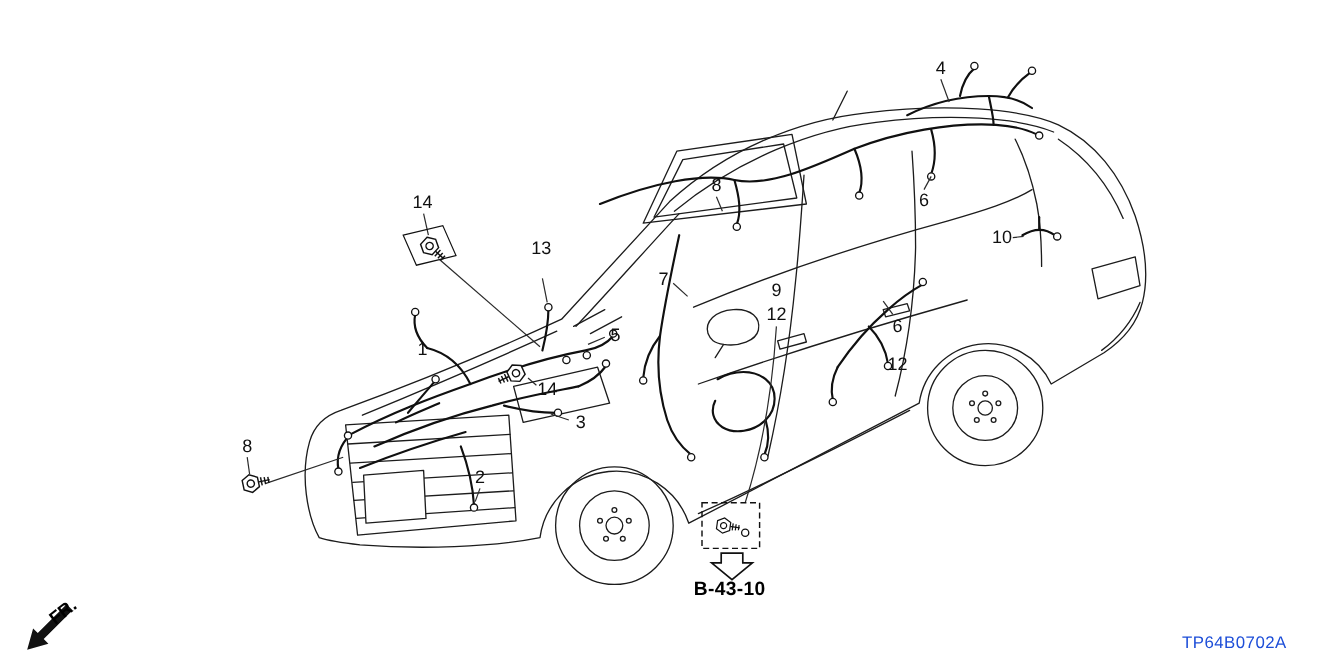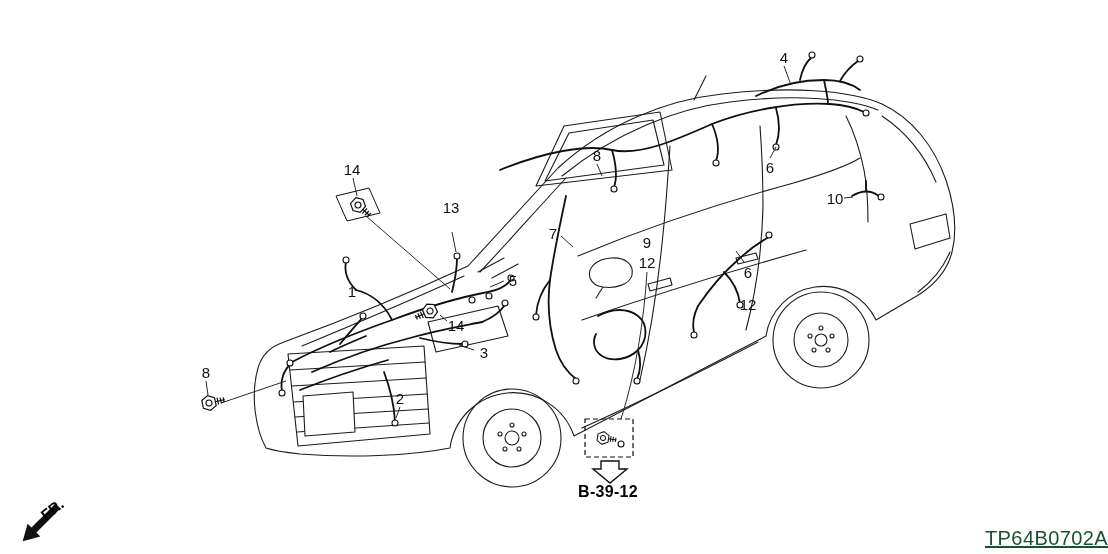--- a/index.html
+++ b/index.html
@@ -13,23 +13,22 @@
     position:absolute; transform:translate(-50%,-50%);
     font-size:15px; line-height:1; color:#101010; white-space:nowrap;
     font-family:"Liberation Sans", sans-serif;
   }
   .ref-code {
     position:absolute; transform:translate(-50%,-50%);
     font-size:16px; font-weight:bold; letter-spacing:.3px; color:#000;
     font-family:"Liberation Sans", sans-serif;
   }
   .part-code {
-    position:absolute; font-size:20px; letter-spacing:.4px; color:#14532d;
+    position:absolute; font-size:14px; letter-spacing:.4px; color:#1d4ed8;
     font-family:"Liberation Sans", sans-serif;
-    text-decoration:underline;
   }
   .fr-label { font-family:"Liberation Sans", sans-serif; font-size:15px; font-weight:bold; fill:#000; }
 </style>
 </head>
 <body>
 
 <div class="stage">
 
   <svg width="1108" height="554" viewBox="0 0 1108 554">
     <defs>
@@ -213,16 +212,16 @@
   <div class="callout" style="left:647px;top:262px">12</div>
   <div class="callout" style="left:513px;top:280px">5</div>
   <div class="callout" style="left:352px;top:291px">1</div>
   <div class="callout" style="left:748px;top:272px">6</div>
   <div class="callout" style="left:748px;top:304px">12</div>
   <div class="callout" style="left:456px;top:325px">14</div>
   <div class="callout" style="left:484px;top:352px">3</div>
   <div class="callout" style="left:206px;top:372px">8</div>
   <div class="callout" style="left:400px;top:398px">2</div>
 
-  <div class="ref-code" style="left:608px;top:492px">B-39-12</div>
+  <div class="ref-code" style="left:608px;top:492px">B-43-10</div>
   <div class="part-code" style="left:985px;top:527px">TP64B0702A</div>
 
 </div>
 
 </body></html>

